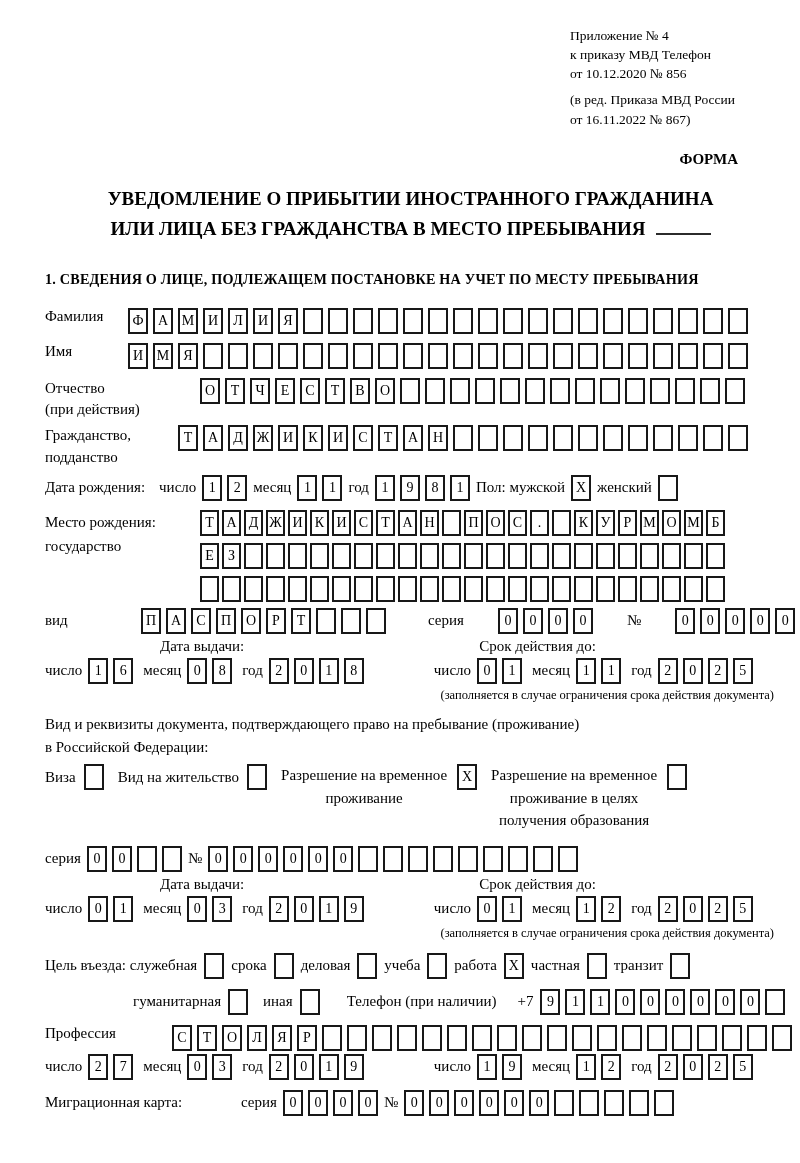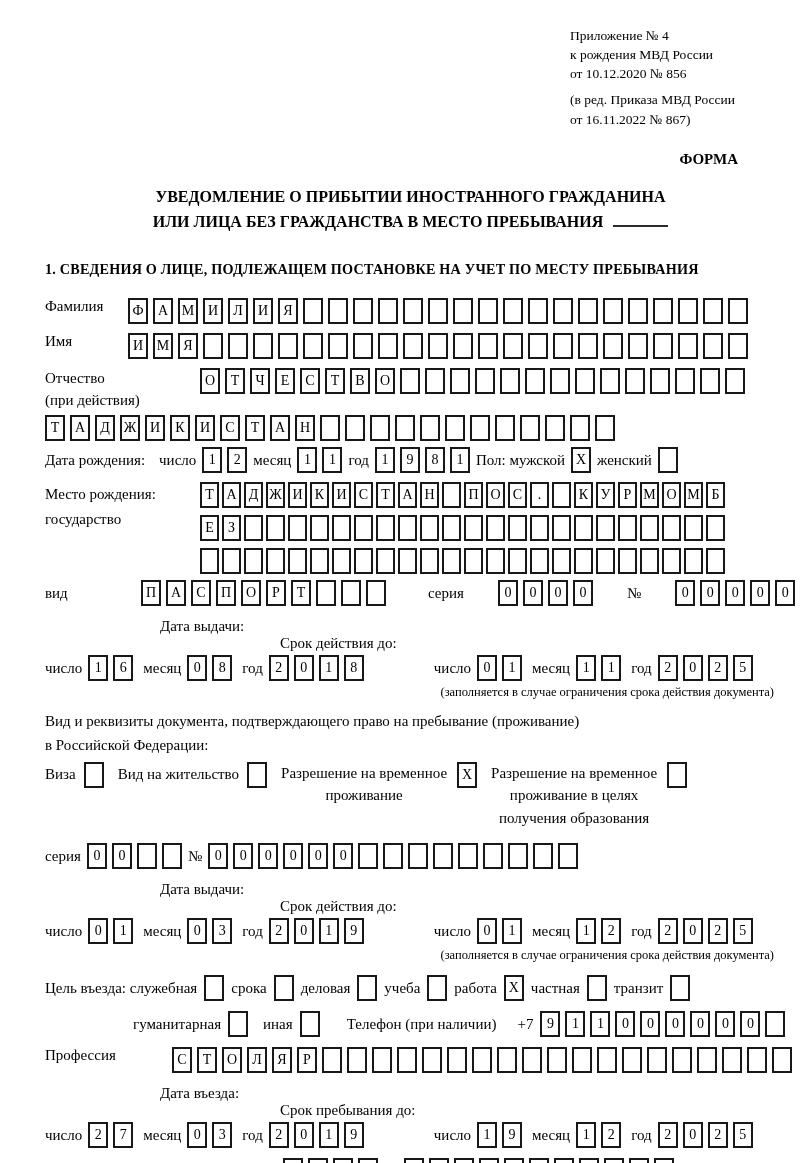--- a/index.html
+++ b/index.html
@@ -9,21 +9,21 @@
     background: #ffffff; color: #000;
     font-family: "Liberation Serif", serif;
     font-size: 15px;
   }
   .page { padding: 26px 24px 16px 45px; }
 
   .hdr { margin-left: auto; margin-right: 16px; width: 190px; font-size: 13.5px; line-height: 1.42; }
   .hdr .gap-top { margin-top: 7px; }
   .forma { text-align: right; font-weight: bold; font-size: 15px; margin: 22px 38px 0 0; }
 
-  .title { text-align: center; font-weight: bold; font-size: 16px; margin-top: 16px; line-height: 1.6; }
+  .title { text-align: center; font-weight: bold; font-size: 19px; margin-top: 16px; line-height: 1.6; }
   .uline { display: inline-block; width: 55px; border-bottom: 2px solid #2b2b2b; margin-left: 10px; vertical-align: baseline; }
 
   .sec { font-weight: bold; font-size: 14.2px; margin-top: 26px; letter-spacing: .2px; }
 
   .row { display: flex; align-items: flex-start; margin-top: 9px; }
   .vc { align-items: center; }
   .lbl { flex: none; white-space: nowrap; }
   .lblcol { flex: none; line-height: 1.45; }
   .cellcol { display: flex; flex-direction: column; gap: 7px; }
 
@@ -51,21 +51,21 @@
   .ml20 { margin-left: 20px; }
 
   .dg { display: flex; align-items: center; flex: none; }
   .dg .lbl { margin-right: 6px; }
   .dg .cells { margin-right: 10px; }
   .dg .cells:last-child { margin-right: 0; }
   .dgr { margin-left: 70px; }
 
   .center-bold { text-align: center; font-weight: bold; font-size: 14.5px; margin-top: 8px; }
 
-  .dates-hdr { margin-top: 12px; margin-bottom: 2px; flex-direction: column; }
+  .dates-hdr { margin-top: 4px; margin-bottom: 2px; }
   .dh-left  { margin-left: 115px; }
   .dh-right { margin-left: 235px; }
 
   .note-r { text-align: right; font-size: 12.5px; margin-top: 4px; margin-right: 2px; }
 
   .para { margin-top: 10px; line-height: 1.5; }
 
   .cb-group { display: flex; align-items: center; flex: none; }
   .cb-group .lbl { margin-right: 8px; }
   .cb-group-top { display: flex; align-items: flex-start; flex: none; }
@@ -74,21 +74,21 @@
   .purpose-row > * { margin-right: 7px; }
   .ind { margin-left: 88px; }
 </style>
 </head>
 <body>
 
 <div class="page">
 
   <div class="hdr">
     <div>Приложение № 4</div>
-    <div>к рождения МВД России</div>
+    <div>к приказу МВД Телефон</div>
     <div>от 10.12.2020 № 856</div>
     <div class="gap-top">(в ред. Приказа МВД России</div>
     <div>от 16.11.2022 № 867)</div>
   </div>
 
   <div class="forma">ФОРМА</div>
 
   <div class="title">
     <div>УВЕДОМЛЕНИЕ О ПРИБЫТИИ ИНОСТРАННОГО ГРАЖДАНИНА</div>
     <div><span>ИЛИ ЛИЦА БЕЗ ГРАЖДАНСТВА В МЕСТО ПРЕБЫВАНИЯ</span><span class="uline"></span></div>
@@ -183,20 +183,24 @@
         <span class="cell"></span>
         <span class="cell"></span>
         <span class="cell"></span>
         <span class="cell"></span>
         <span class="cell"></span>
         <span class="cell"></span>
       </span>
   </div>
 
   <div class="row" style="margin-top:4px;">
+    <div class="lblcol lw-cit">
+      <div>Гражданство,</div>
+      <div>подданство</div>
+    </div>
     <span class="cells">
         <span class="cell">Т</span>
         <span class="cell">А</span>
         <span class="cell">Д</span>
         <span class="cell">Ж</span>
         <span class="cell">И</span>
         <span class="cell">К</span>
         <span class="cell">И</span>
         <span class="cell">С</span>
         <span class="cell">Т</span>
@@ -607,24 +611,20 @@
         <span class="cell"></span>
         <span class="cell"></span>
         <span class="cell"></span>
         <span class="cell"></span>
         <span class="cell"></span>
         <span class="cell"></span>
         <span class="cell"></span>
       </span>
   </div>
 
-  <div class="row dates-hdr">
-    <span class="dh-left">Дата въезда:</span>
-    <span class="dh-right">Срок пребывания до:</span>
-  </div>
   <div class="row vc" style="margin-top:3px;">
     <span class="dg">
       <span class="lbl">число</span>
       <span class="cells">
           <span class="cell">2</span>
           <span class="cell">7</span>
         </span>
       <span class="lbl">месяц</span>
       <span class="cells">
           <span class="cell">0</span>

